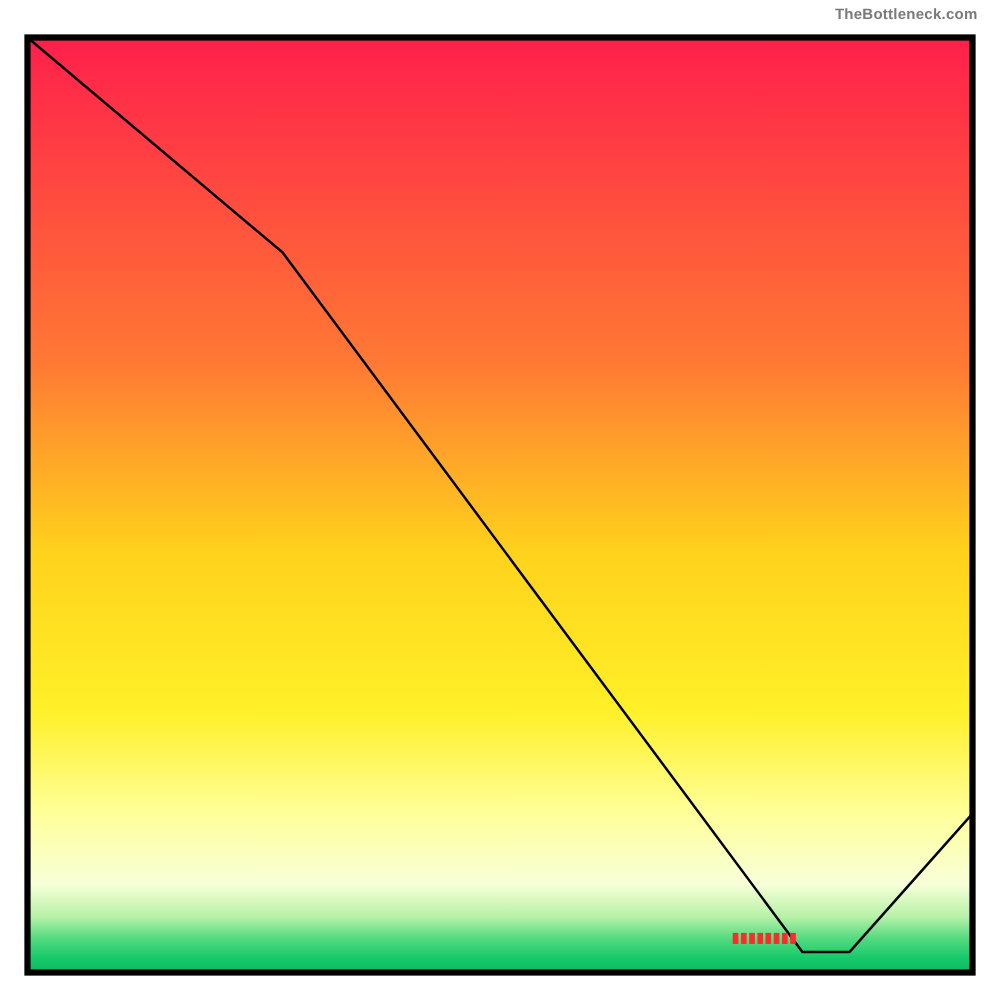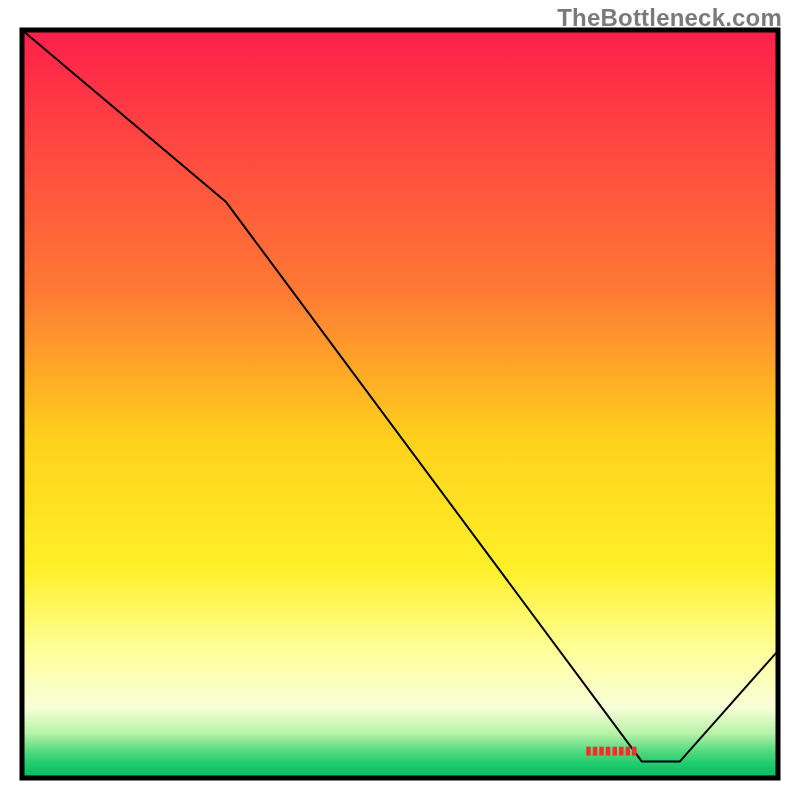--- a/index.html
+++ b/index.html
@@ -12,21 +12,21 @@
   }
   .wrap {
     position: relative;
     width: 800px;
     height: 800px;
   }
   .watermark {
     position: absolute;
     top: 4px;
     right: 18px;
-    font-size: 24px;
+    font-size: 12px;
     font-weight: 600;
     color: #7a7a7a;
     letter-spacing: 0.2px;
   }
   svg {
     position: absolute;
     top: 0;
     left: 0;
   }
 </style>

